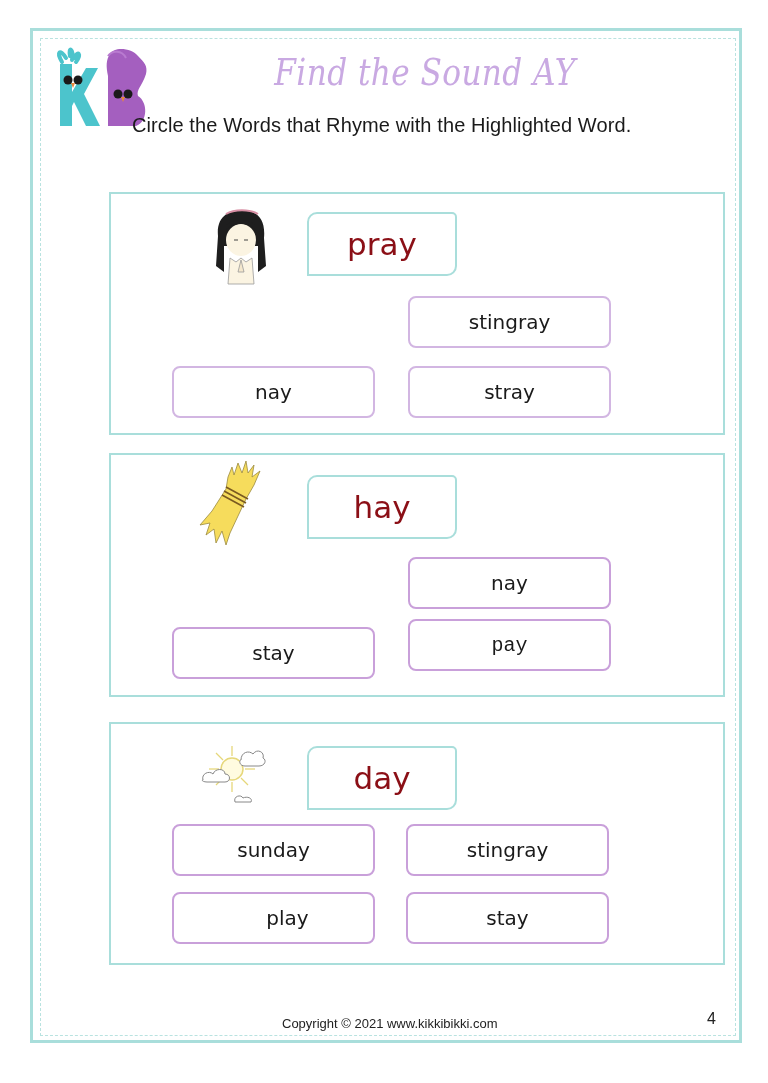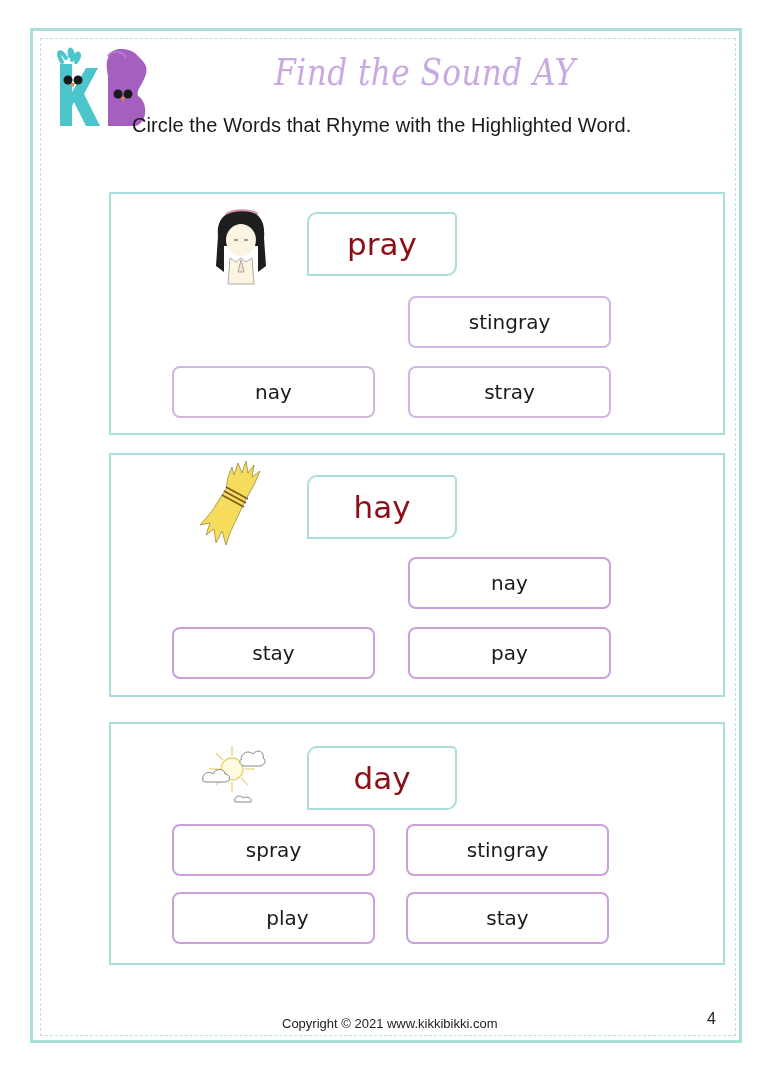--- a/index.html
+++ b/index.html
@@ -94,41 +94,41 @@
 </div>
 
 <div class="panel p2" style="top:453px; height:244px;padding-left:44px;">
   <svg class="panel-illus" viewBox="0 0 70 90" style="left:87px; top:4px; height:90px;">
     <path d="M40 4 L44 14 L48 2 L50 14 L56 6 L54 18 L62 12 L56 26 L48 40 L32 74 L28 86 L24 72 L18 84 L16 70 L8 76 L12 64 L2 66 L14 52 L28 30 L30 18 L34 8 L36 16 Z" fill="#f6dc5c" stroke="#9a8a40" stroke-width="0.8"></path>
     <path d="M28 28 L50 40 M26 32 L48 44 M24 36 L46 48" stroke="#7a5a20" stroke-width="1.6"></path>
   </svg>
   <div class="keyword-box" style="top:20px;">hay</div>
   <div class="word-box" style="left:297px; top:102px;">nay</div>
   <div class="word-box" style="left:61px; top:172px;">stay</div>
-  <div class="word-box" style="left:297px; top:172px;">pay</div>
+  <div class="word-box" style="left:297px; top:164px;font-family:Liberation Mono, monospace;">pay</div>
 </div>
 
 <div class="panel p3" style="top:722px; height:243px;">
   <svg class="panel-illus" viewBox="0 0 70 70" style="left:88px; top:18px; height:70px;">
     <g stroke="#e6d77a" stroke-width="1.3">
       <line x1="33" y1="14" x2="33" y2="4"></line>
         <line x1="33" y1="40" x2="33" y2="50"></line>
       <line x1="20" y1="27" x2="10" y2="27"></line>
         <line x1="46" y1="27" x2="56" y2="27"></line>
       <line x1="24" y1="18" x2="17" y2="11"></line>
         <line x1="42" y1="36" x2="49" y2="43"></line>
       <line x1="42" y1="18" x2="49" y2="11"></line>
         <line x1="24" y1="36" x2="17" y2="43"></line>
     </g>
     <circle cx="33" cy="27" r="11" fill="#fffbe0" stroke="#e6d77a" stroke-width="1.5"></circle>
     <path d="M42 18 C42 10, 50 8, 54 12 C58 6, 66 10, 64 16 C68 18, 66 24, 60 24 L46 24 C40 24, 40 18, 42 18 Z" fill="#fff" stroke="#888" stroke-width="1"></path>
     <path d="M4 38 C2 32, 10 28, 14 32 C16 26, 26 26, 26 32 C32 32, 32 40, 26 40 L8 40 C4 40, 2 38, 4 38 Z" fill="#fff" stroke="#888" stroke-width="1"></path>
     <path d="M36 60 C34 54, 42 52, 44 56 C48 54, 54 56, 52 60 Z" fill="#fff" stroke="#888" stroke-width="1"></path>
   </svg>
   <div class="keyword-box" style="top:22px;">day</div>
-  <div class="word-box" style="left:61px; top:100px;">spray</div>
+  <div class="word-box" style="left:61px; top:100px;">sunday</div>
   <div class="word-box" style="left:295px; top:100px;">stingray</div>
   <div class="word-box" style="left:61px; top:168px;padding-left:28px;">play</div>
   <div class="word-box" style="left:295px; top:168px;">stay</div>
 </div>
 
 <div class="footer-copy">Copyright © 2021 www.kikkibikki.com</div>
 <div class="page-num">4</div>
 
 </body></html>

